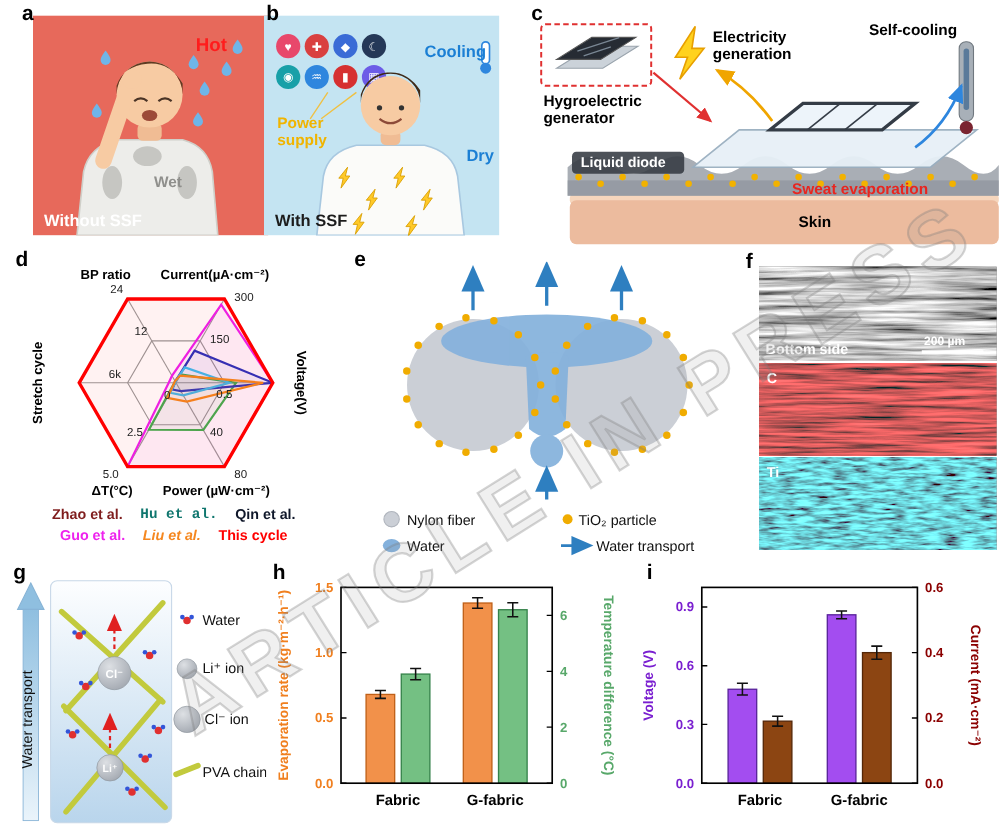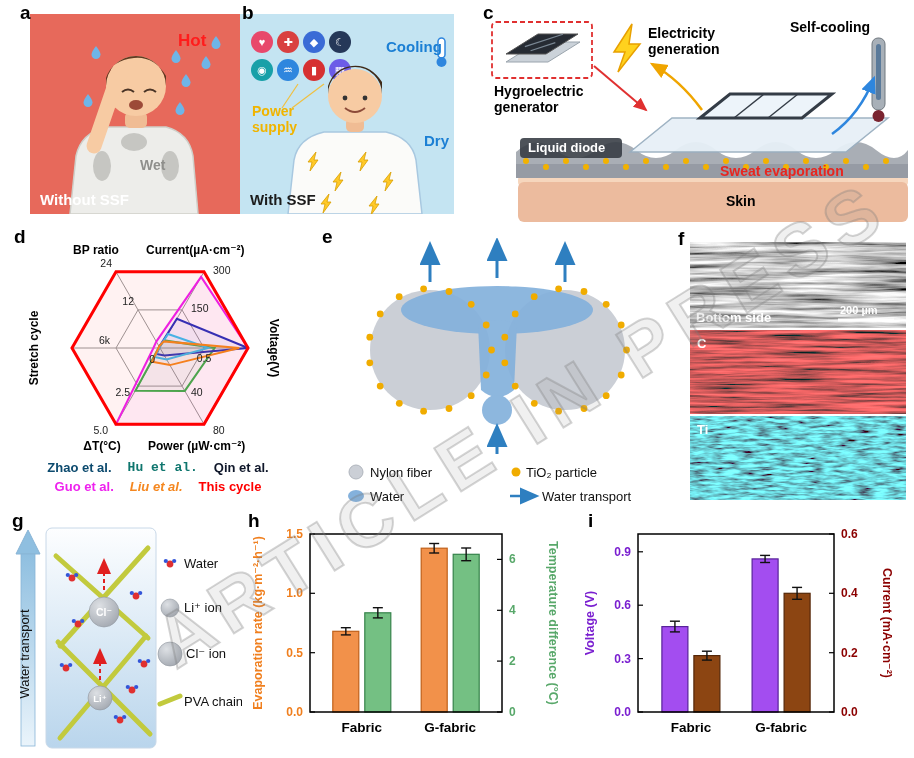--- a/index.html
+++ b/index.html
@@ -255,21 +255,21 @@
         <text x="147" y="127" text-anchor="end" class="rtick">0</text>
         <text x="262" y="112" text-anchor="middle" class="raxis" transform="rotate(90 262 112)">Voltage(V)</text>
         <text x="138" y="18" text-anchor="start" class="raxis">Current(µA·cm⁻²)</text>
         <text x="88" y="18" text-anchor="middle" class="raxis">BP ratio</text>
         <text x="30" y="112" text-anchor="middle" class="raxis" transform="rotate(-90 30 112)">Stretch cycle</text>
         <text x="94" y="214" text-anchor="middle" class="raxis">ΔT(°C)</text>
         <text x="140" y="214" text-anchor="start" class="raxis">Power (µW·cm⁻²)</text>
       </svg>
     <div class="radar-legend">
         <div class="radar-legend-row">
-          <span style="color: #0c4a6e;">Zhao et al.</span>
+          <span style="color: #7f1d1d;">Zhao et al.</span>
           <span style="color: #0f766e; font-family: Liberation Mono, monospace;">Hu et al.</span>
           <span style="color: #0f172a;">Qin et al.</span>
         </div>
         <div class="radar-legend-row">
           <span style="color: rgb(238, 34, 238);">Guo et al.</span>
           <span style="color: rgb(245, 135, 31); font-style: italic;">Liu et al.</span>
           <span style="color: rgb(255, 0, 0);">This cycle</span>
         </div>
       </div>
   </div>

